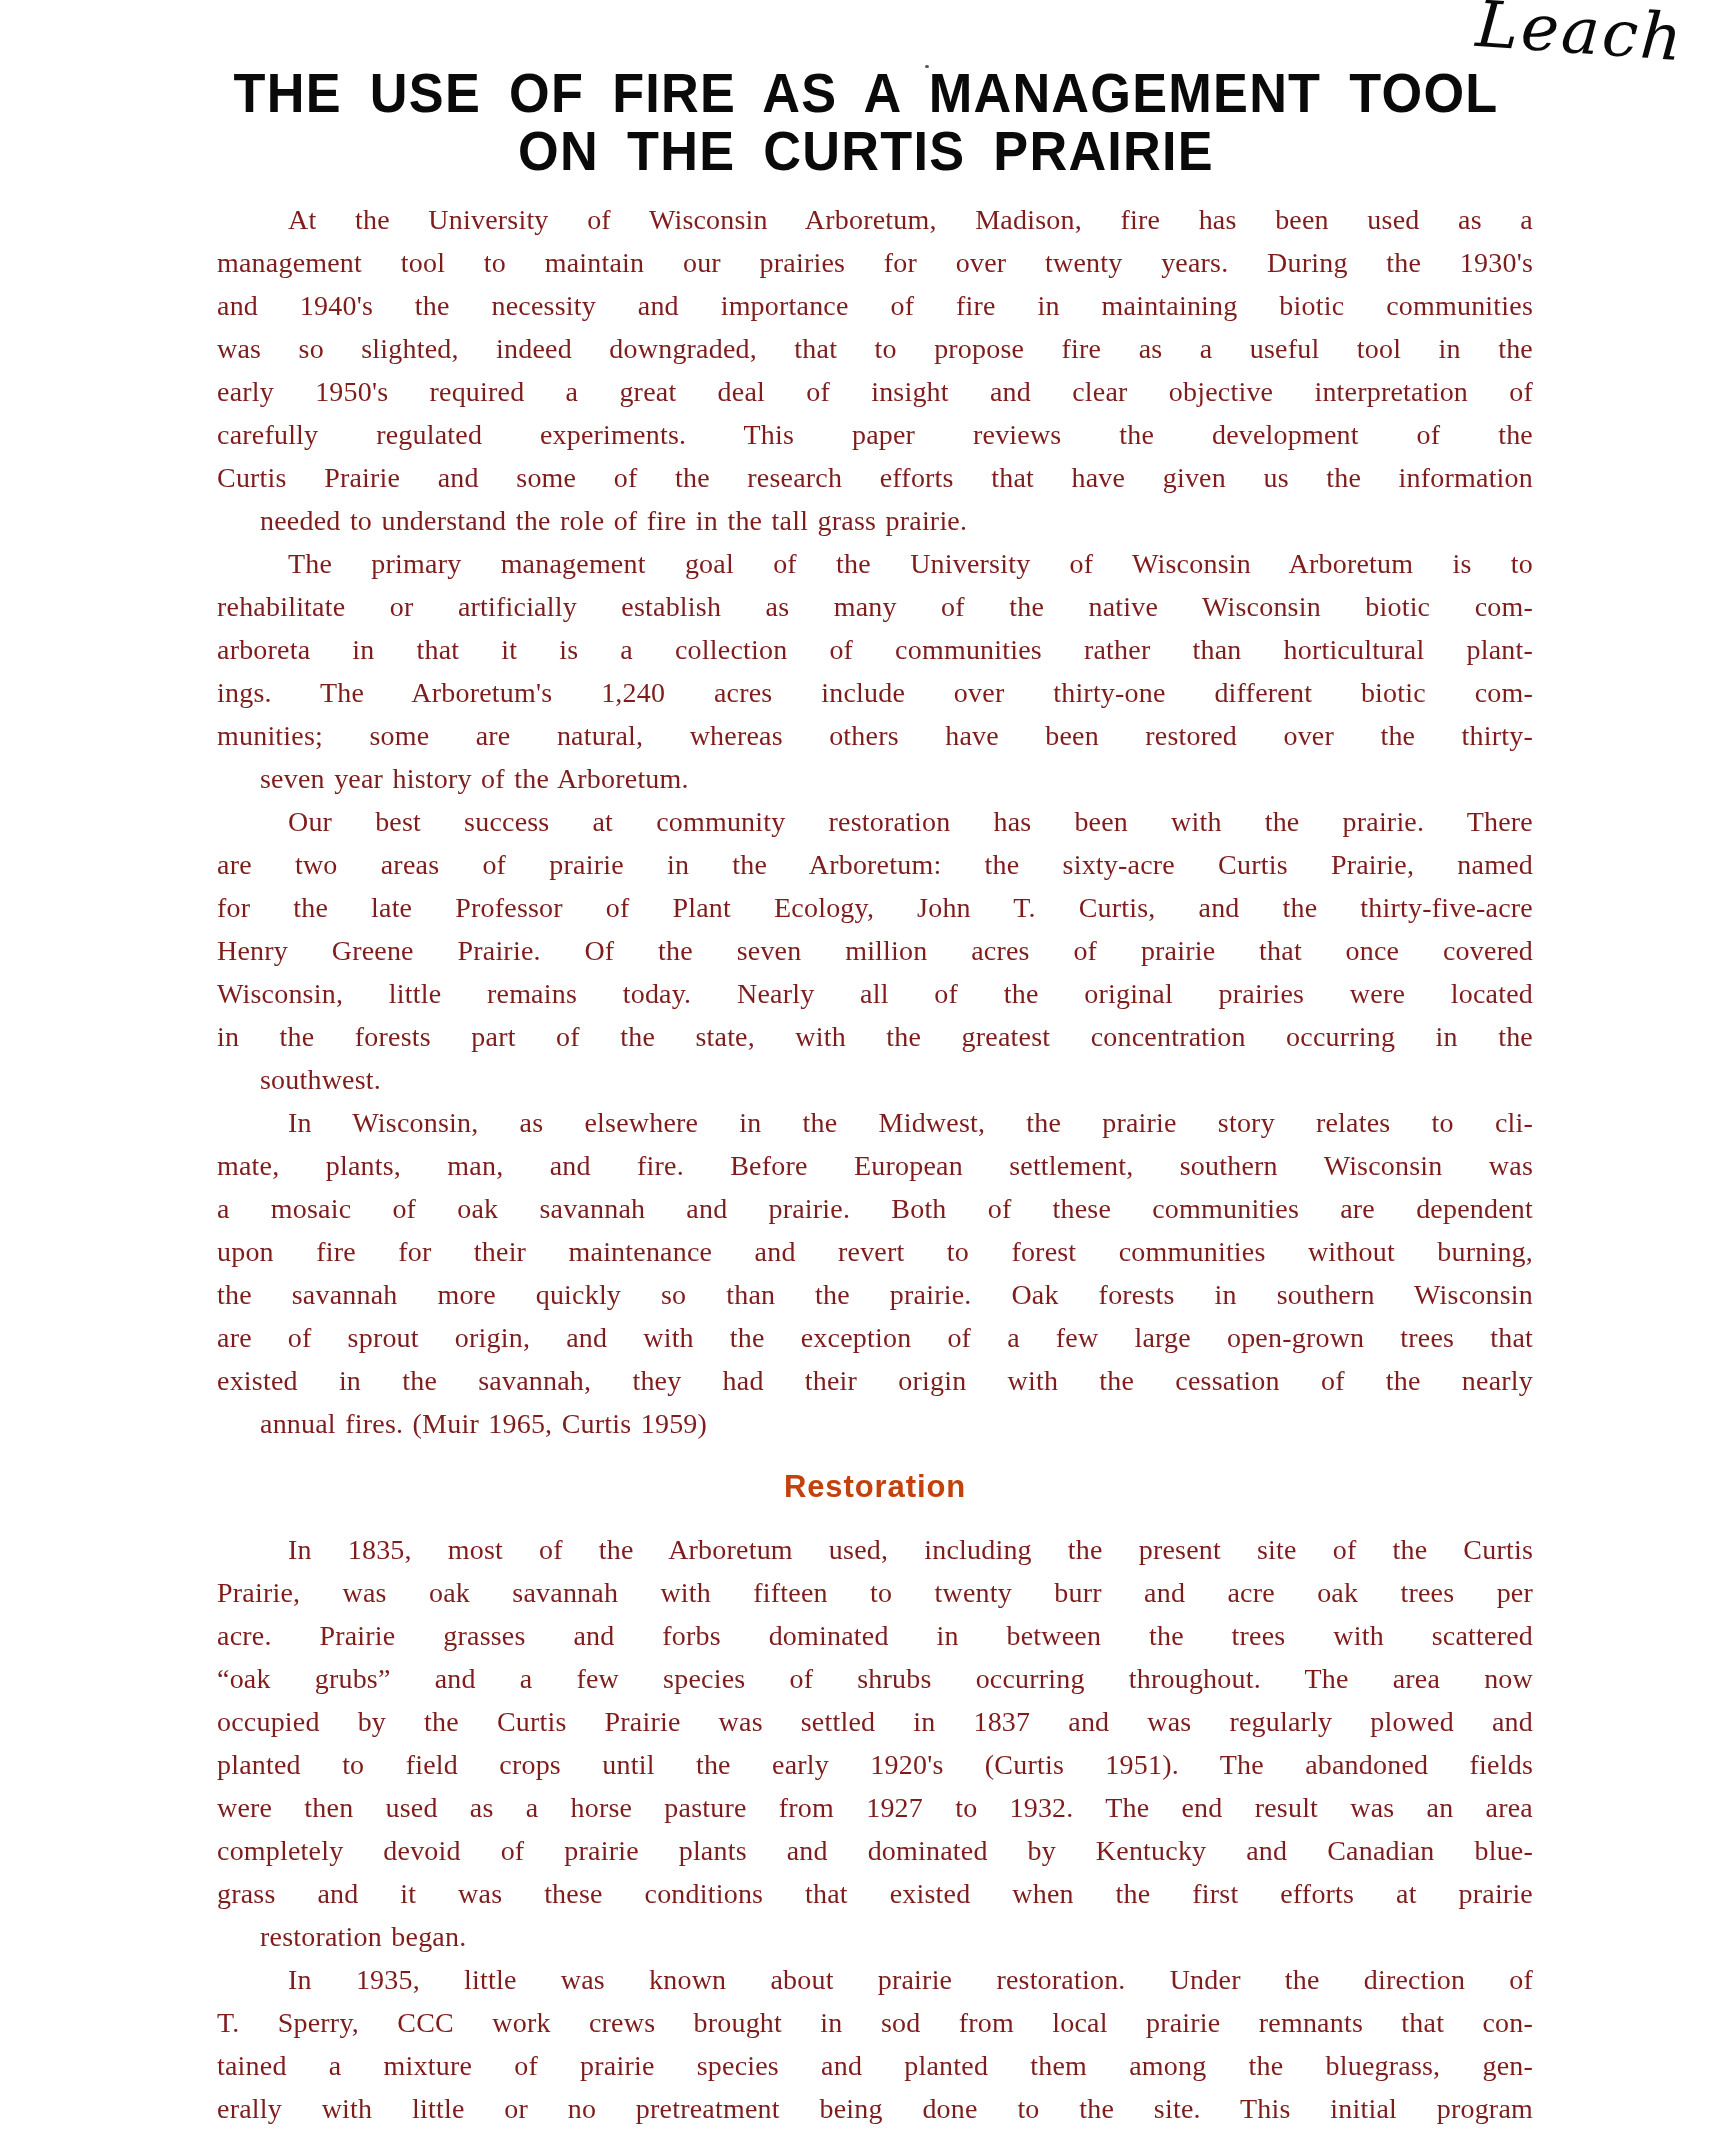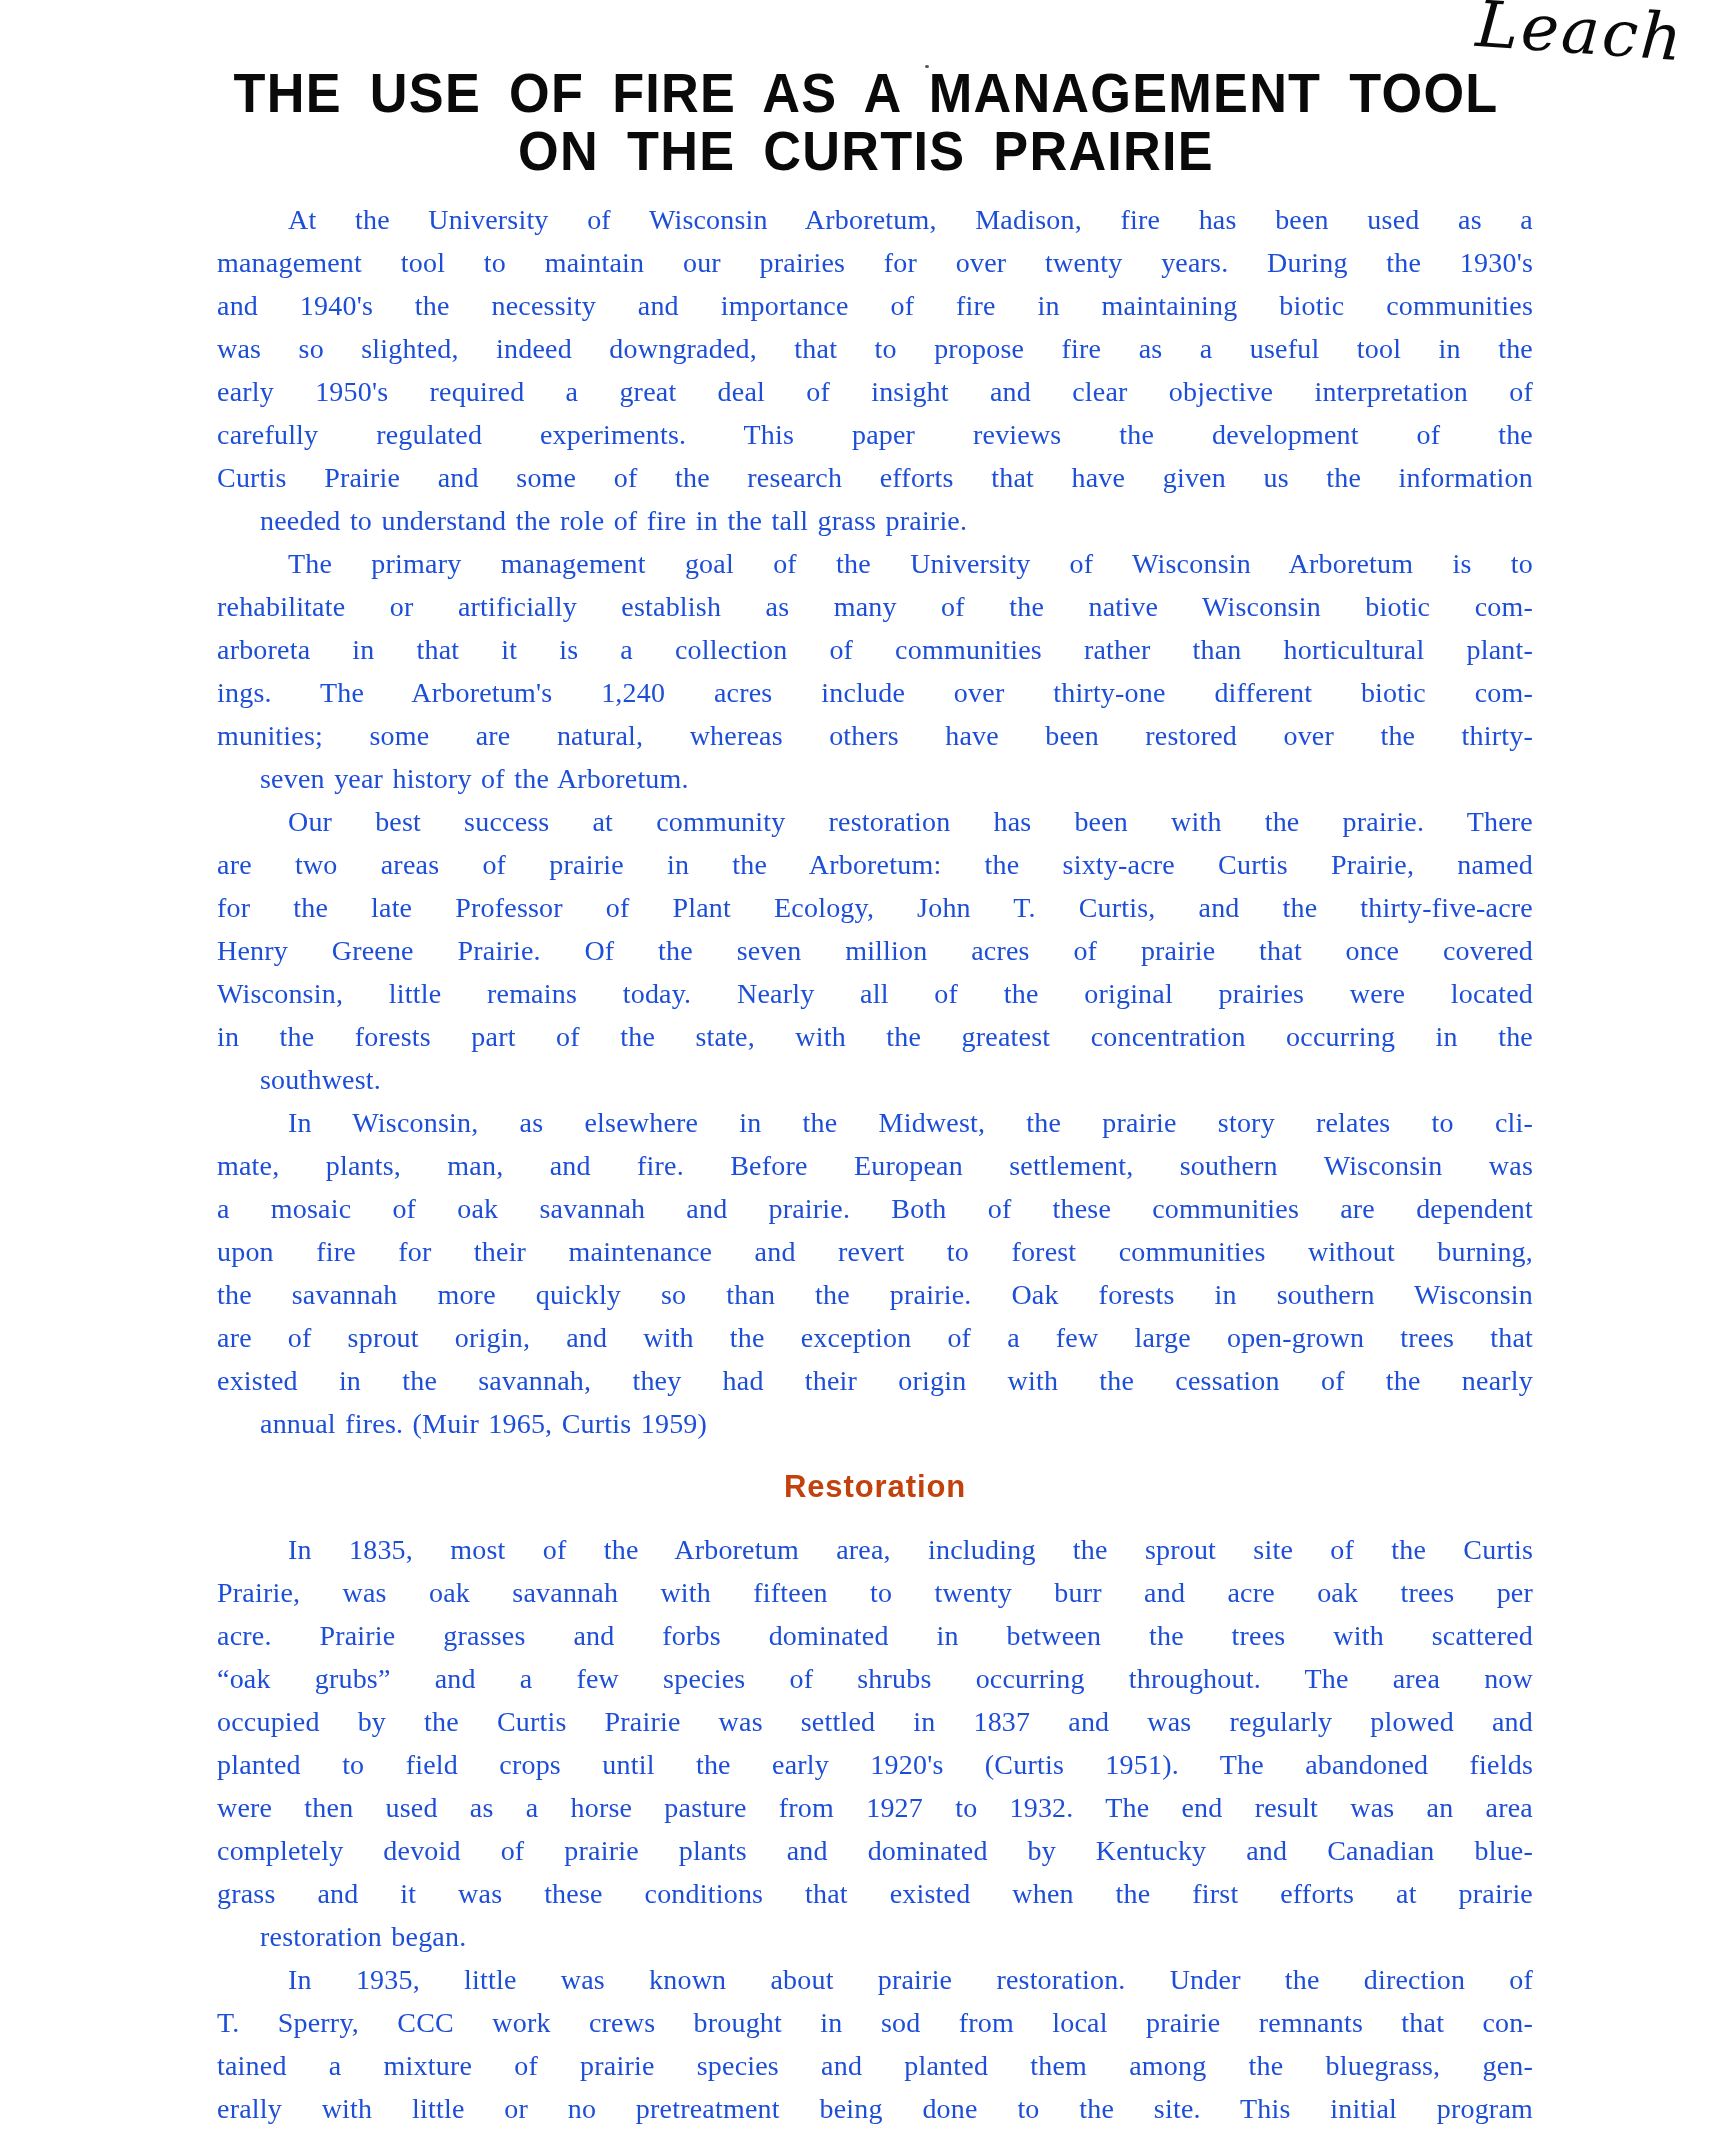--- a/index.html
+++ b/index.html
@@ -42,21 +42,21 @@
     color: #0a0a0a;
   }
   
   .body-text {
     width: 1316px;
     margin: 18px 0 0 217px;
     font-size: 28px;
     line-height: 43px;
     letter-spacing: 0.2px;
     word-spacing: 2.2px;
-    color: #1d4ed8;
+    color: #7f1d1d;
   }
   .line {
     text-align: justify;
     text-align-last: justify;
     height: 43px;
     overflow: visible;
     white-space: normal;
   }
   .line.first { text-indent: 71px; }
   .line.last  { text-align-last: left; margin-left: 43px; }
@@ -129,21 +129,21 @@
       <div class="line">existed in the savannah, they had their origin with the cessation of the nearly</div>
       <div class="line last">annual fires.  (Muir 1965, Curtis 1959)</div>
     </div>
   </div>
 
   <div class="section-heading">Restoration</div>
 
   <div class="body-text" style="margin-top:0;">
 
     <div>
-      <div class="line first">In 1835, most of the Arboretum area, including the sprout site of the Curtis</div>
+      <div class="line first">In 1835, most of the Arboretum used, including the present site of the Curtis</div>
       <div class="line">Prairie, was oak savannah with fifteen to twenty burr and acre oak trees per</div>
       <div class="line">acre.  Prairie grasses and forbs dominated in between the trees with scattered</div>
       <div class="line">“oak grubs” and a few species of shrubs occurring throughout.  The area now</div>
       <div class="line">occupied by the Curtis Prairie was settled in 1837 and was regularly plowed and</div>
       <div class="line">planted to field crops until the early 1920's (Curtis 1951).  The abandoned fields</div>
       <div class="line">were then used as a horse pasture from 1927 to 1932.  The end result was an area</div>
       <div class="line">completely devoid of prairie plants and dominated by Kentucky and Canadian blue-</div>
       <div class="line">grass and it was these conditions that existed when the first efforts at prairie</div>
       <div class="line last">restoration began.</div>
     </div>

